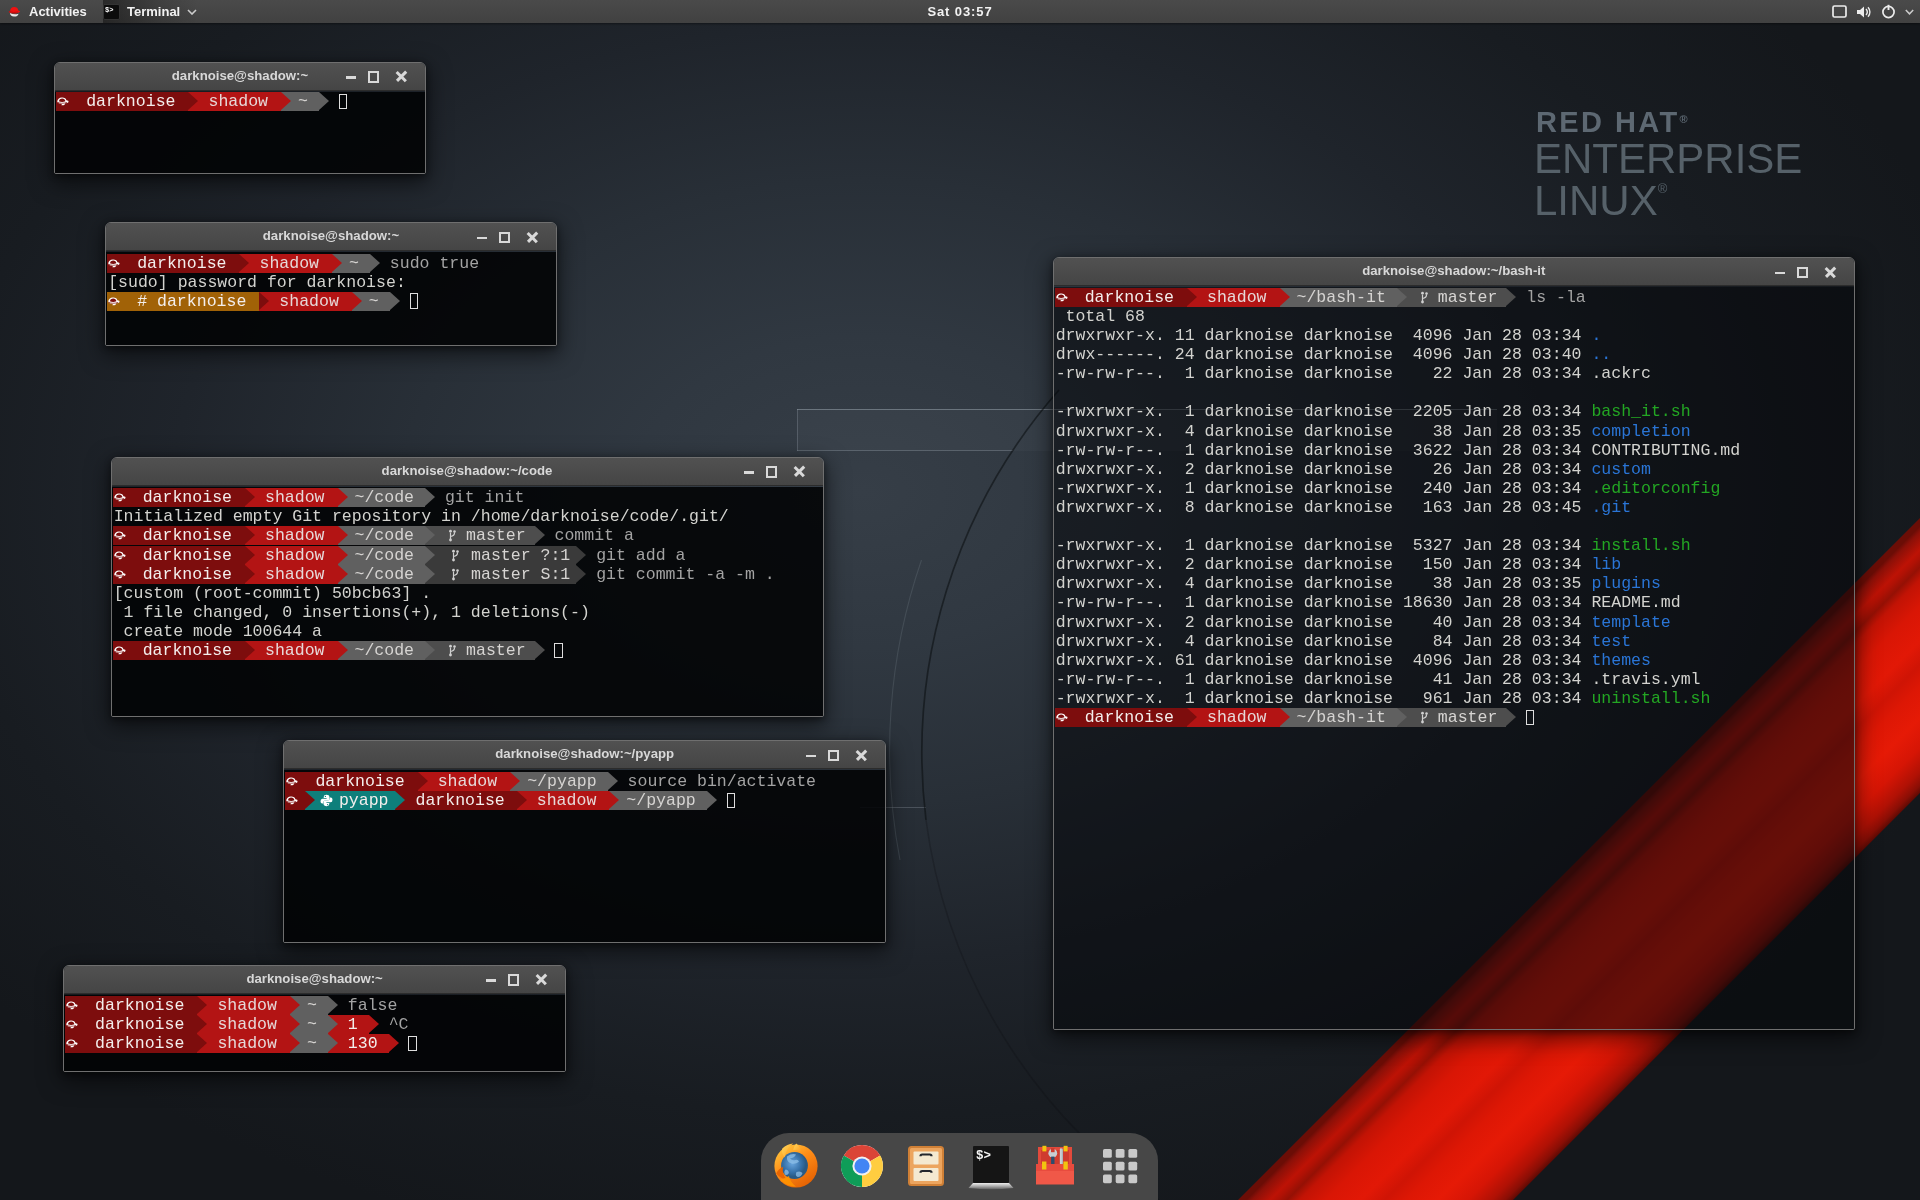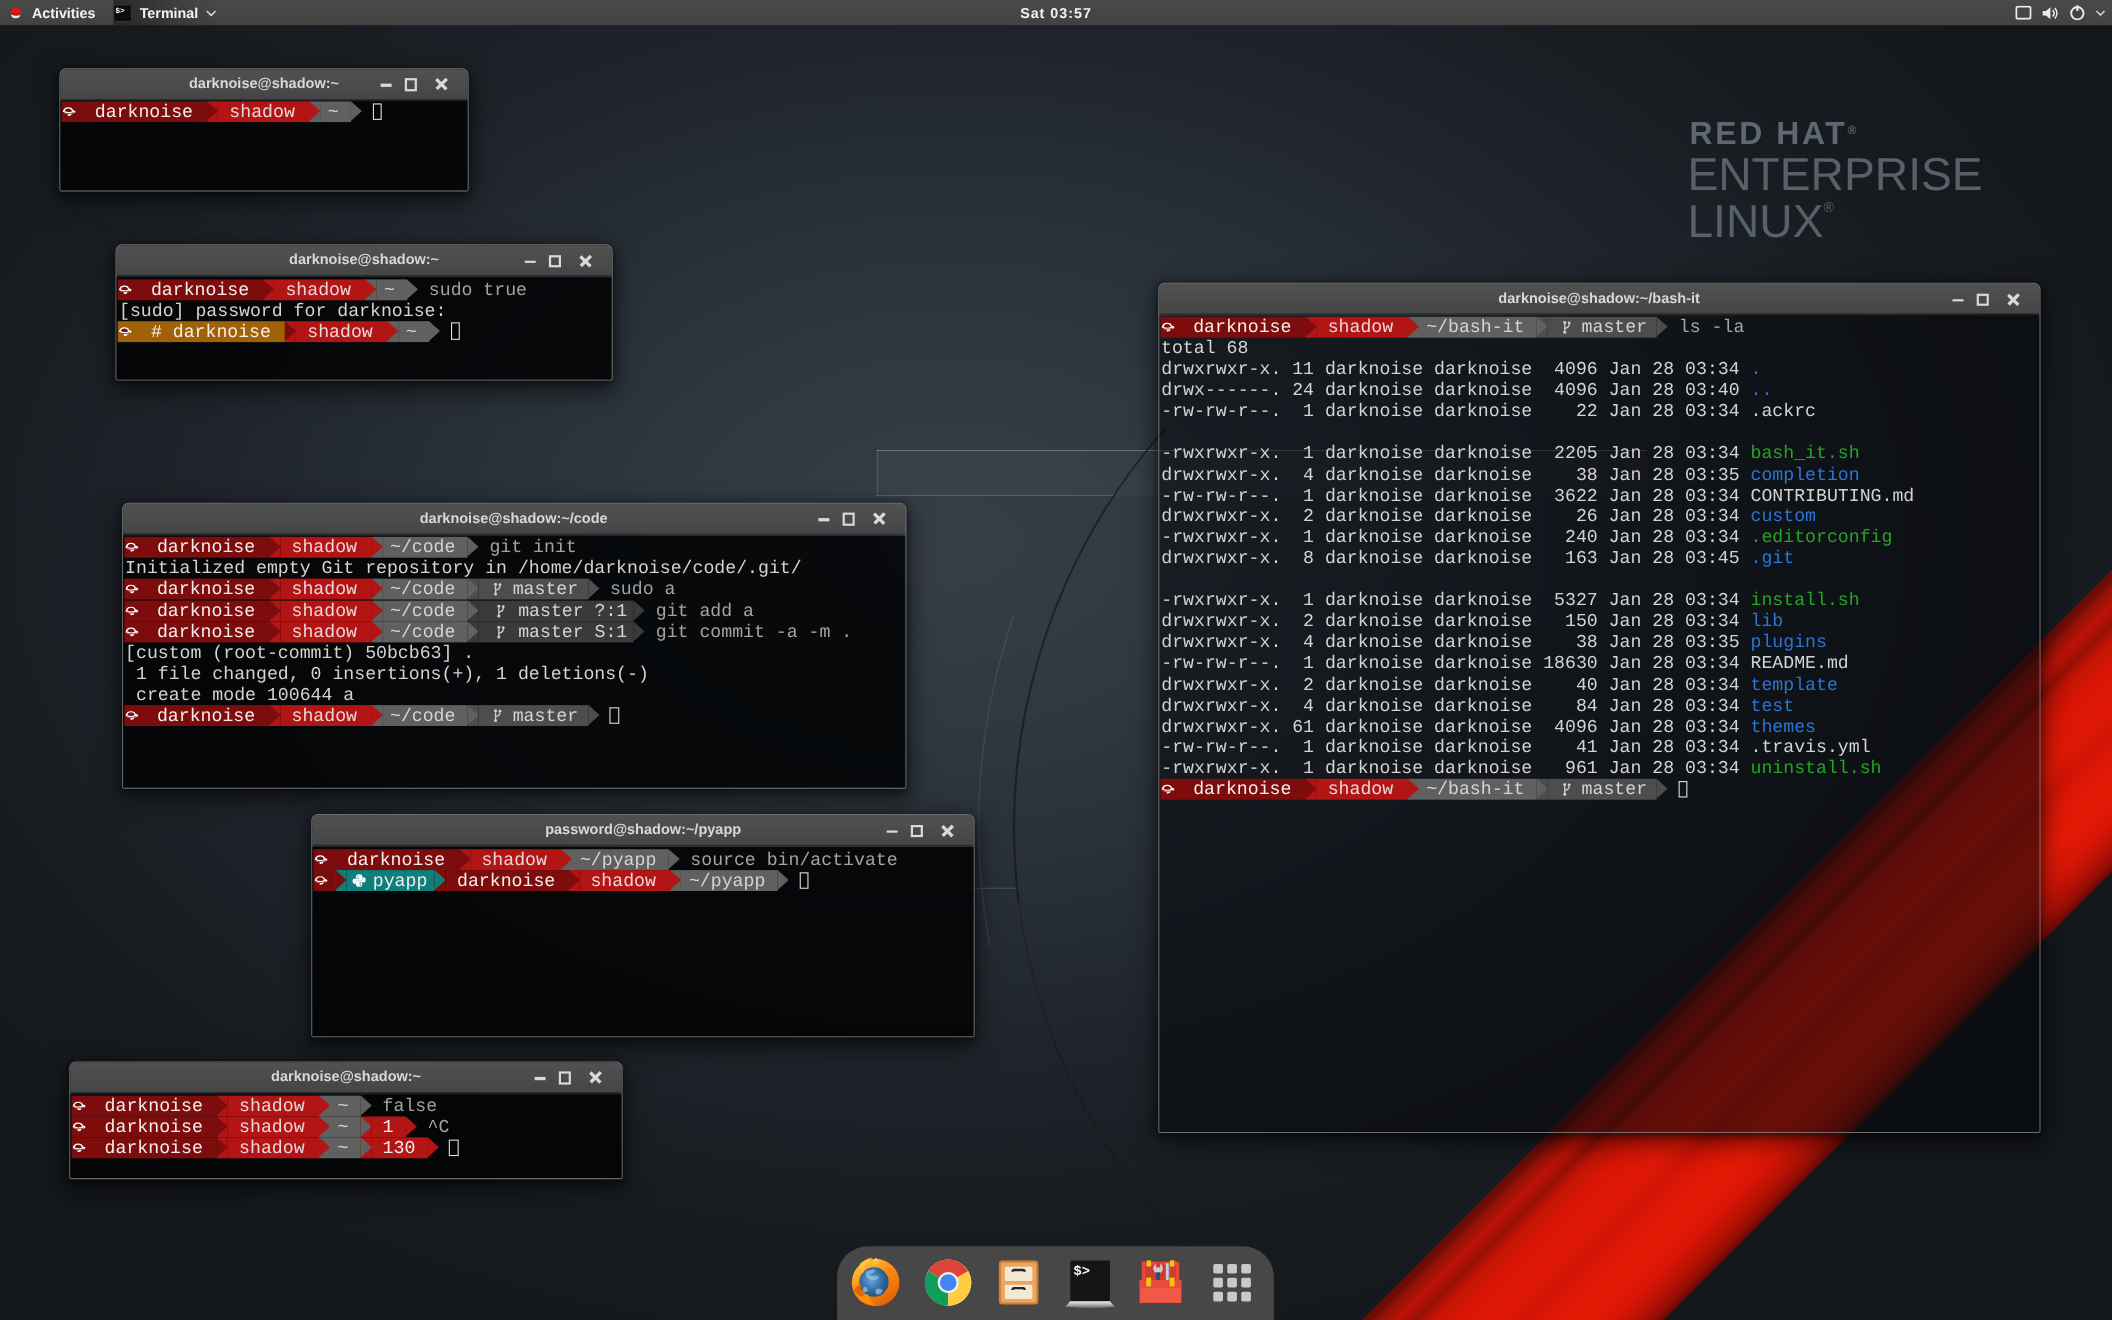--- a/index.html
+++ b/index.html
@@ -136,21 +136,21 @@
             <path fill="#7d0d0d" d="M2.8 5.2 Q3.3 2.7 6.0 2.6 Q8.6 2.5 9.2 4.4 L9.4 5.3 Q6.0 6.6 2.8 5.2 Z"></path>
             <path fill="none" stroke="#7d0d0d" stroke-width="0.7" d="M1.3 6.1 Q5.2 8.3 11.2 6.4"></path>
           </svg><span class="ut">darknoise</span></span><i class="ar" style="background:#b31414;"><u style="border-left-color:#7d0d0d"></u></i><span class="sg" style="background:#b31414;padding-left:10px;padding-right:13px"><span class="ht">shadow</span></span><i class="ar" style="background:#606060;"><u style="border-left-color:#b31414"></u></i><span class="sg" style="background:#606060;padding-left:7px;padding-right:11px"><span class="pt">~/code</span></span><i class="ar" style="background:#4d4d4d;"><u style="border-left-color:#606060"></u></i><span class="sg" style="background:#4d4d4d;padding-left:13px;padding-right:9px"><svg class="br" width="9" height="13" viewBox="0 0 9 13">
             <g stroke="#cfcfcf" stroke-width="1.2" fill="none">
               <path d="M2.5 3.5 V10"></path>
               <path d="M2.5 7.5 Q6.5 7 6.5 3.8"></path>
             </g>
             <circle cx="2.5" cy="2.2" r="1.4" fill="#cfcfcf"></circle>
             <circle cx="6.5" cy="2.6" r="1.3" fill="#cfcfcf"></circle>
             <circle cx="2.5" cy="11" r="1.4" fill="#cfcfcf"></circle>
-          </svg><span class="pt" style="padding-left:9px">master</span></span><i class="ar" style=""><u style="border-left-color:#4d4d4d"></u></i><span class="cmd">sudo a</span></div>
+          </svg><span class="pt" style="padding-left:9px">master</span></span><i class="ar" style=""><u style="border-left-color:#4d4d4d"></u></i><span class="cmd">commit a</span></div>
 <div class="row" style="left:1.2px;top:59.00000000000001px"><span class="sg su" style="background:#7d0d0d"><svg class="hat" width="14" height="12" viewBox="0 0 14 12">
             <path fill="#fff" d="M1.1 5.9 Q1.7 1.6 5.9 1.5 Q9.8 1.4 10.4 4.2 Q13.0 4.5 12.6 5.9 Q12.2 7.2 9.2 7.3 L8.4 8.9 Q6.6 9.6 5.4 9.2 L5.9 7.9 Q2.8 7.8 1.1 5.9 Z"></path>
             <path fill="#7d0d0d" d="M2.8 5.2 Q3.3 2.7 6.0 2.6 Q8.6 2.5 9.2 4.4 L9.4 5.3 Q6.0 6.6 2.8 5.2 Z"></path>
             <path fill="none" stroke="#7d0d0d" stroke-width="0.7" d="M1.3 6.1 Q5.2 8.3 11.2 6.4"></path>
           </svg><span class="ut">darknoise</span></span><i class="ar" style="background:#b31414;"><u style="border-left-color:#7d0d0d"></u></i><span class="sg" style="background:#b31414;padding-left:10px;padding-right:13px"><span class="ht">shadow</span></span><i class="ar" style="background:#606060;"><u style="border-left-color:#b31414"></u></i><span class="sg" style="background:#606060;padding-left:7px;padding-right:11px"><span class="pt">~/code</span></span><i class="ar" style="background:#3a3a3a;"><u style="border-left-color:#606060"></u></i><span class="sg" style="background:#3a3a3a;padding-left:16px;padding-right:6px"><svg class="br" width="9" height="13" viewBox="0 0 9 13">
             <g stroke="#cfcfcf" stroke-width="1.2" fill="none">
               <path d="M2.5 3.5 V10"></path>
               <path d="M2.5 7.5 Q6.5 7 6.5 3.8"></path>
             </g>
             <circle cx="2.5" cy="2.2" r="1.4" fill="#cfcfcf"></circle>
@@ -183,21 +183,21 @@
               <path d="M2.5 7.5 Q6.5 7 6.5 3.8"></path>
             </g>
             <circle cx="2.5" cy="2.2" r="1.4" fill="#cfcfcf"></circle>
             <circle cx="6.5" cy="2.6" r="1.3" fill="#cfcfcf"></circle>
             <circle cx="2.5" cy="11" r="1.4" fill="#cfcfcf"></circle>
           </svg><span class="pt" style="padding-left:9px">master</span></span><i class="ar" style=""><u style="border-left-color:#4d4d4d"></u></i><span class="cur"></span></div>
 </div>
   </div>
 <div class="win" style="left:283.2px;top:740.4px;width:603px;height:202.6px">
     <div class="tb">
-      <span class="tt">password@shadow:~/pyapp</span>
+      <span class="tt">darknoise@shadow:~/pyapp</span>
       <span class="wb mn"></span>
       <span class="wb mx"></span>
       <span class="wb cl"></span>
     </div>
     <div class="ct" style="background:rgba(1,2,3,0.87)">
 <div class="row" style="left:1.2px;top:1.8px"><span class="sg su" style="background:#7d0d0d"><svg class="hat" width="14" height="12" viewBox="0 0 14 12">
             <path fill="#fff" d="M1.1 5.9 Q1.7 1.6 5.9 1.5 Q9.8 1.4 10.4 4.2 Q13.0 4.5 12.6 5.9 Q12.2 7.2 9.2 7.3 L8.4 8.9 Q6.6 9.6 5.4 9.2 L5.9 7.9 Q2.8 7.8 1.1 5.9 Z"></path>
             <path fill="#7d0d0d" d="M2.8 5.2 Q3.3 2.7 6.0 2.6 Q8.6 2.5 9.2 4.4 L9.4 5.3 Q6.0 6.6 2.8 5.2 Z"></path>
             <path fill="none" stroke="#7d0d0d" stroke-width="0.7" d="M1.3 6.1 Q5.2 8.3 11.2 6.4"></path>
           </svg><span class="ut">darknoise</span></span><i class="ar" style="background:#b31414;"><u style="border-left-color:#7d0d0d"></u></i><span class="sg" style="background:#b31414;padding-left:10px;padding-right:13px"><span class="ht">shadow</span></span><i class="ar" style="background:#606060;"><u style="border-left-color:#b31414"></u></i><span class="sg" style="background:#606060;padding-left:7px;padding-right:11px"><span class="pt">~/pyapp</span></span><i class="ar" style=""><u style="border-left-color:#606060"></u></i><span class="cmd">source bin/activate</span></div>
@@ -250,21 +250,21 @@
             <path fill="none" stroke="#7d0d0d" stroke-width="0.7" d="M1.3 6.1 Q5.2 8.3 11.2 6.4"></path>
           </svg><span class="ut">darknoise</span></span><i class="ar" style="background:#b31414;"><u style="border-left-color:#7d0d0d"></u></i><span class="sg" style="background:#b31414;padding-left:10px;padding-right:13px"><span class="ht">shadow</span></span><i class="ar" style="background:#606060;"><u style="border-left-color:#b31414"></u></i><span class="sg" style="background:#606060;padding-left:7px;padding-right:11px"><span class="pt">~/bash-it</span></span><i class="ar" style="background:#4d4d4d;"><u style="border-left-color:#606060"></u></i><span class="sg" style="background:#4d4d4d;padding-left:13px;padding-right:9px"><svg class="br" width="9" height="13" viewBox="0 0 9 13">
             <g stroke="#cfcfcf" stroke-width="1.2" fill="none">
               <path d="M2.5 3.5 V10"></path>
               <path d="M2.5 7.5 Q6.5 7 6.5 3.8"></path>
             </g>
             <circle cx="2.5" cy="2.2" r="1.4" fill="#cfcfcf"></circle>
             <circle cx="6.5" cy="2.6" r="1.3" fill="#cfcfcf"></circle>
             <circle cx="2.5" cy="11" r="1.4" fill="#cfcfcf"></circle>
           </svg><span class="pt" style="padding-left:9px">master</span></span><i class="ar" style=""><u style="border-left-color:#4d4d4d"></u></i><span class="cmd">ls -la</span></div>
-<pre class="tl" style="left:2px;top:19.900000000000002px">total 68</pre>
+<pre class="tl" style="left:12px;top:19.900000000000002px">total 68</pre>
 <pre class="tl" style="left:2.2px;top:39.0px">drwxrwxr-x. 11 darknoise darknoise  4096 Jan 28 03:34 <b class="bl">.</b></pre>
 <pre class="tl" style="left:2.2px;top:58.1px">drwx------. 24 darknoise darknoise  4096 Jan 28 03:40 <b class="bl">..</b></pre>
 <pre class="tl" style="left:2.2px;top:77.2px">-rw-rw-r--.  1 darknoise darknoise    22 Jan 28 03:34 .ackrc</pre>
 <pre class="tl" style="left:2.2px;top:115.4px">-rwxrwxr-x.  1 darknoise darknoise  2205 Jan 28 03:34 <b class="gr">bash_it.sh</b></pre>
 <pre class="tl" style="left:2.2px;top:134.50000000000003px">drwxrwxr-x.  4 darknoise darknoise    38 Jan 28 03:35 <b class="bl">completion</b></pre>
 <pre class="tl" style="left:2.2px;top:153.60000000000002px">-rw-rw-r--.  1 darknoise darknoise  3622 Jan 28 03:34 CONTRIBUTING.md</pre>
 <pre class="tl" style="left:2.2px;top:172.70000000000002px">drwxrwxr-x.  2 darknoise darknoise    26 Jan 28 03:34 <b class="bl">custom</b></pre>
 <pre class="tl" style="left:2.2px;top:191.8px">-rwxrwxr-x.  1 darknoise darknoise   240 Jan 28 03:34 <b class="gr">.editorconfig</b></pre>
 <pre class="tl" style="left:2.2px;top:210.90000000000003px">drwxrwxr-x.  8 darknoise darknoise   163 Jan 28 03:45 <b class="bl">.git</b></pre>
 <pre class="tl" style="left:2.2px;top:249.10000000000002px">-rwxrwxr-x.  1 darknoise darknoise  5327 Jan 28 03:34 <b class="gr">install.sh</b></pre>

